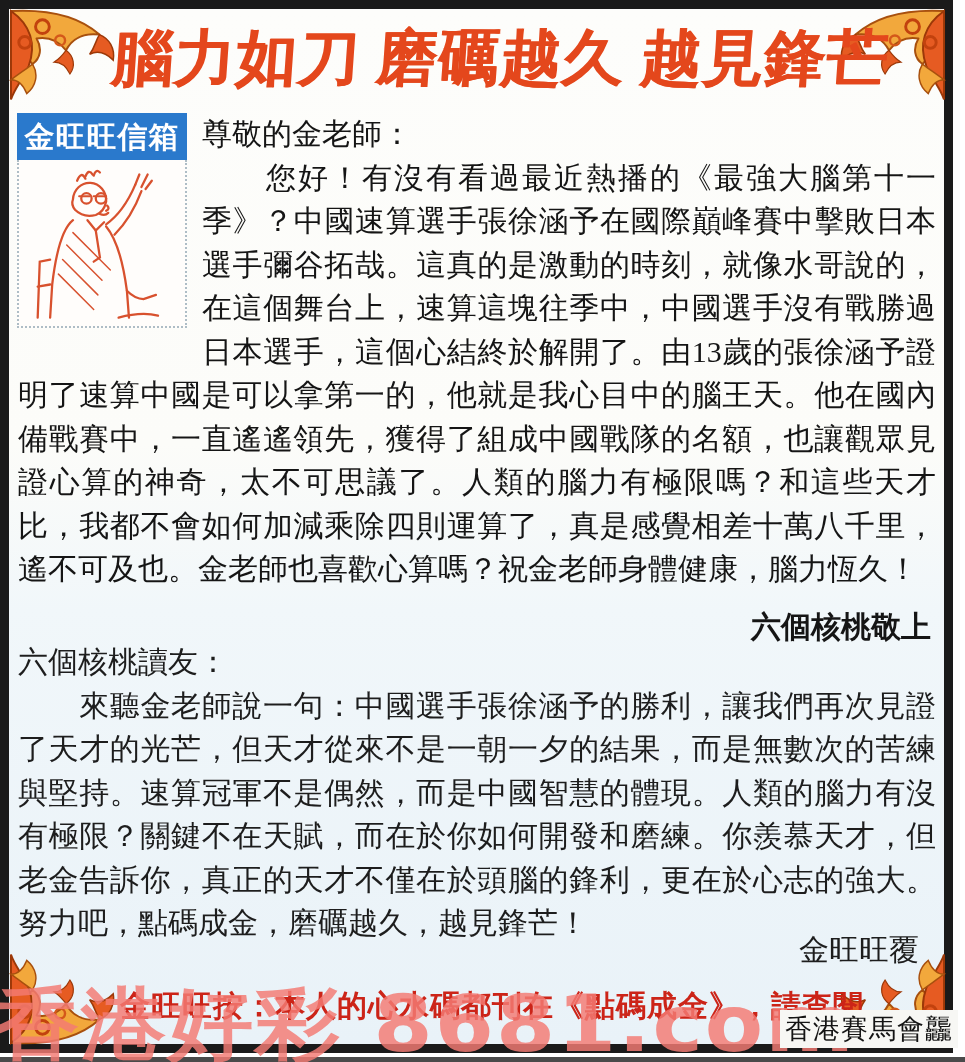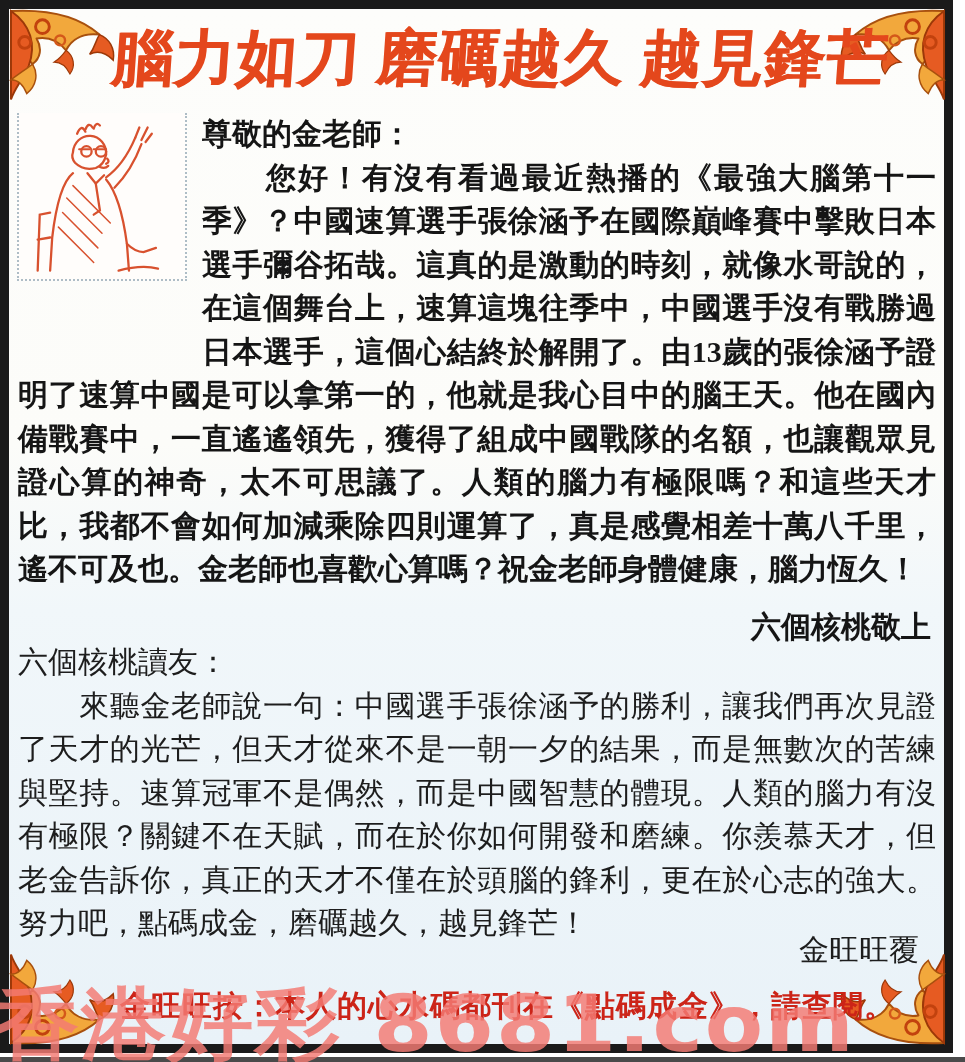--- a/index.html
+++ b/index.html
@@ -22,21 +22,21 @@
 
   .mailbox{position:absolute;left:17px;top:113px;width:170px;z-index:4;}
   .mailbox-header{height:47px;line-height:47px;background:#2a79cc;color:#fff;text-align:center;
                   font-size:30px;font-weight:700;letter-spacing:1px;
                   font-family:"Liberation Sans","DejaVu Sans",sans-serif;}
   .mailbox-illus{height:168px;background:#fffdfb;border:2px dotted #aebdc6;border-top:none;
                  box-sizing:border-box;}
   .mailbox-illus svg{width:100%;height:100%;}
 
   .letter{position:absolute;left:18px;top:112px;width:918px;z-index:3;
-          font-size:30px;line-height:43.5px;text-align:justify;color:#151515;font-weight:700;}
+          font-size:30px;line-height:43.5px;text-align:justify;color:#151515;font-weight:400;}
   .box-spacer{float:left;width:184px;height:224px;}
   .sig-letter{position:absolute;top:592px;right:34px;z-index:3;
               font-size:30px;font-weight:600;color:#151515;margin-top:15px;}
 
   .reply{position:absolute;left:18px;top:640px;width:918px;z-index:3;
          font-size:30px;line-height:43.5px;text-align:justify;color:#1d1d1d;font-weight:400;}
   .sig-reply{position:absolute;top:930px;right:46px;z-index:3;font-size:30px;color:#1d1d1d;margin-left:8px;}
 
   .footer-note{position:absolute;left:120px;right:78px;top:986px;z-index:4;text-align:center;
                font-size:30px;font-weight:700;color:#cc2418;letter-spacing:1px;white-space:nowrap;}
@@ -81,20 +81,21 @@
   <svg class="orn bl" viewBox="0 0 120 120">
       <use href="#orn-flourish"></use>
     </svg>
   <svg class="orn br" viewBox="0 0 120 120">
       <use href="#orn-flourish"></use>
     </svg>
 
   <div class="title">腦力如刀 磨礪越久 越見鋒芒</div>
 
   <div class="mailbox">
+    <div class="mailbox-header">金旺旺信箱</div>
     <div class="mailbox-illus">
       <svg viewBox="0 0 160 160">
         <g fill="none" stroke="#d8512e" stroke-width="2.2" stroke-linecap="round">
           <path d="M56,20 q4,-10 8,-2"></path>
             <path d="M64,16 q3,-8 7,-2"></path>
             <path d="M72,15 q2,-7 6,-3"></path>
           <path d="M52,38 a16,17 0 1 1 32,2 q-2,10 -10,13 q-12,3 -20,-5 q-4,-5 -2,-10"></path>
           <path d="M58,35 h10 m4,0 h12" stroke-width="2"></path>
           <circle cx="65" cy="37" r="5"></circle>
             <circle cx="79" cy="37" r="5"></circle>
@@ -126,15 +127,16 @@
   <div class="reply">
     <div>六個核桃讀友：</div>
     <div>　　來聽金老師說一句：中國選手張徐涵予的勝利，讓我們再次見證了天才的光芒，但天才從來不是一朝一夕的結果，而是無數次的苦練與堅持。速算冠軍不是偶然，而是中國智慧的體現。人類的腦力有沒有極限？關鍵不在天賦，而在於你如何開發和磨練。你羨慕天才，但老金告訴你，真正的天才不僅在於頭腦的鋒利，更在於心志的強大。努力吧，點碼成金，磨礪越久，越見鋒芒！</div>
   </div>
   <div class="sig-reply">金旺旺覆</div>
 
   <div class="footer-note">金旺旺按：本人的心水碼都刊在《點碼成金》，請查閱。</div>
 
   <div class="watermark">香港好彩 8681.com</div>
 
+  <div class="stamp">香港賽馬會龘</div>
 
   <div class="bottom-edge"></div>
 </div>
 
 </body></html>

